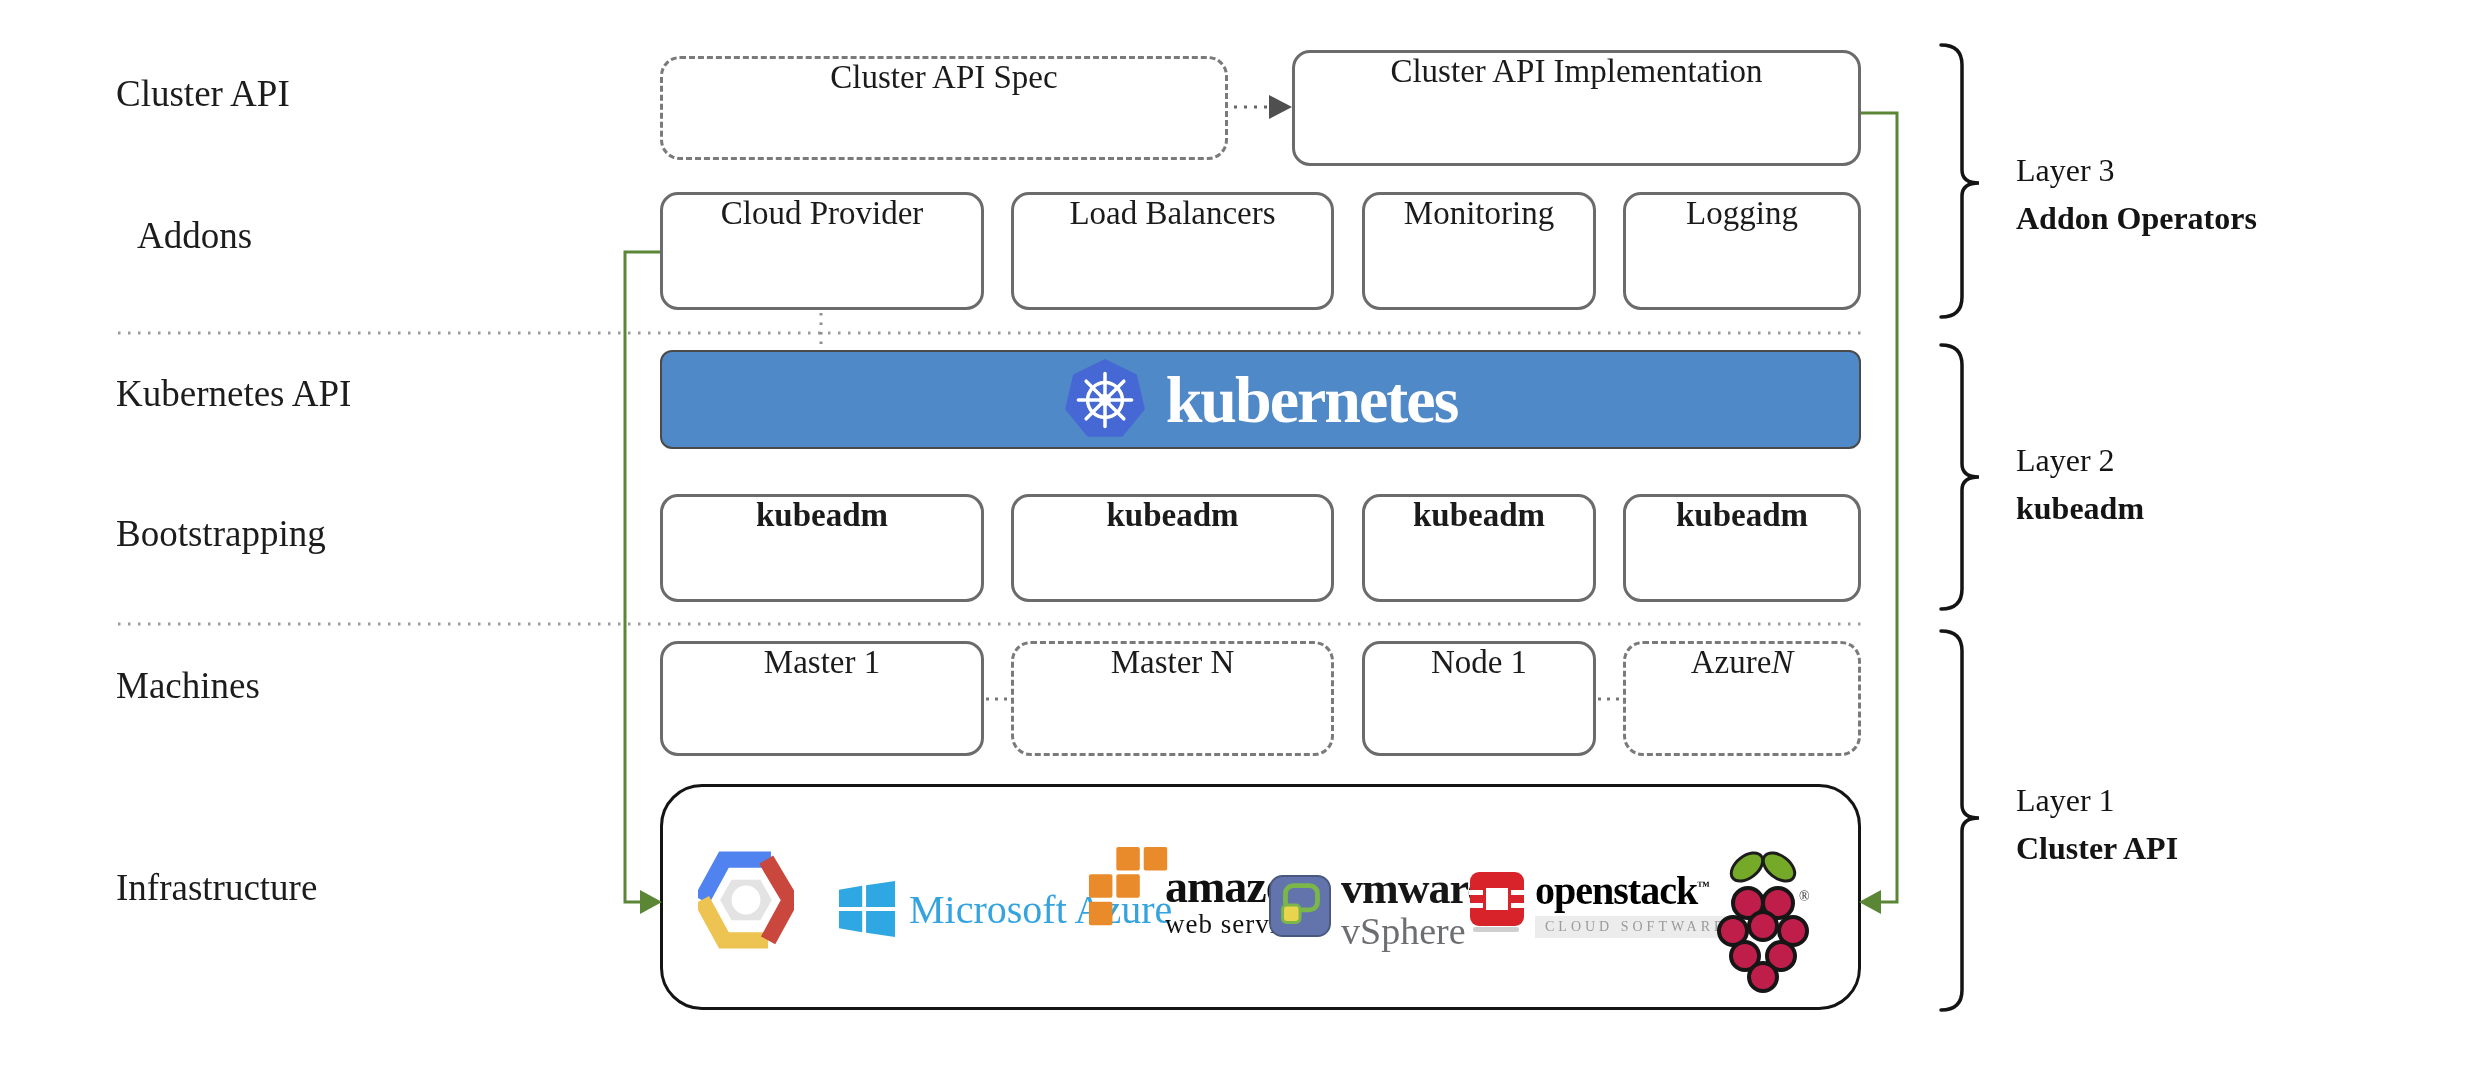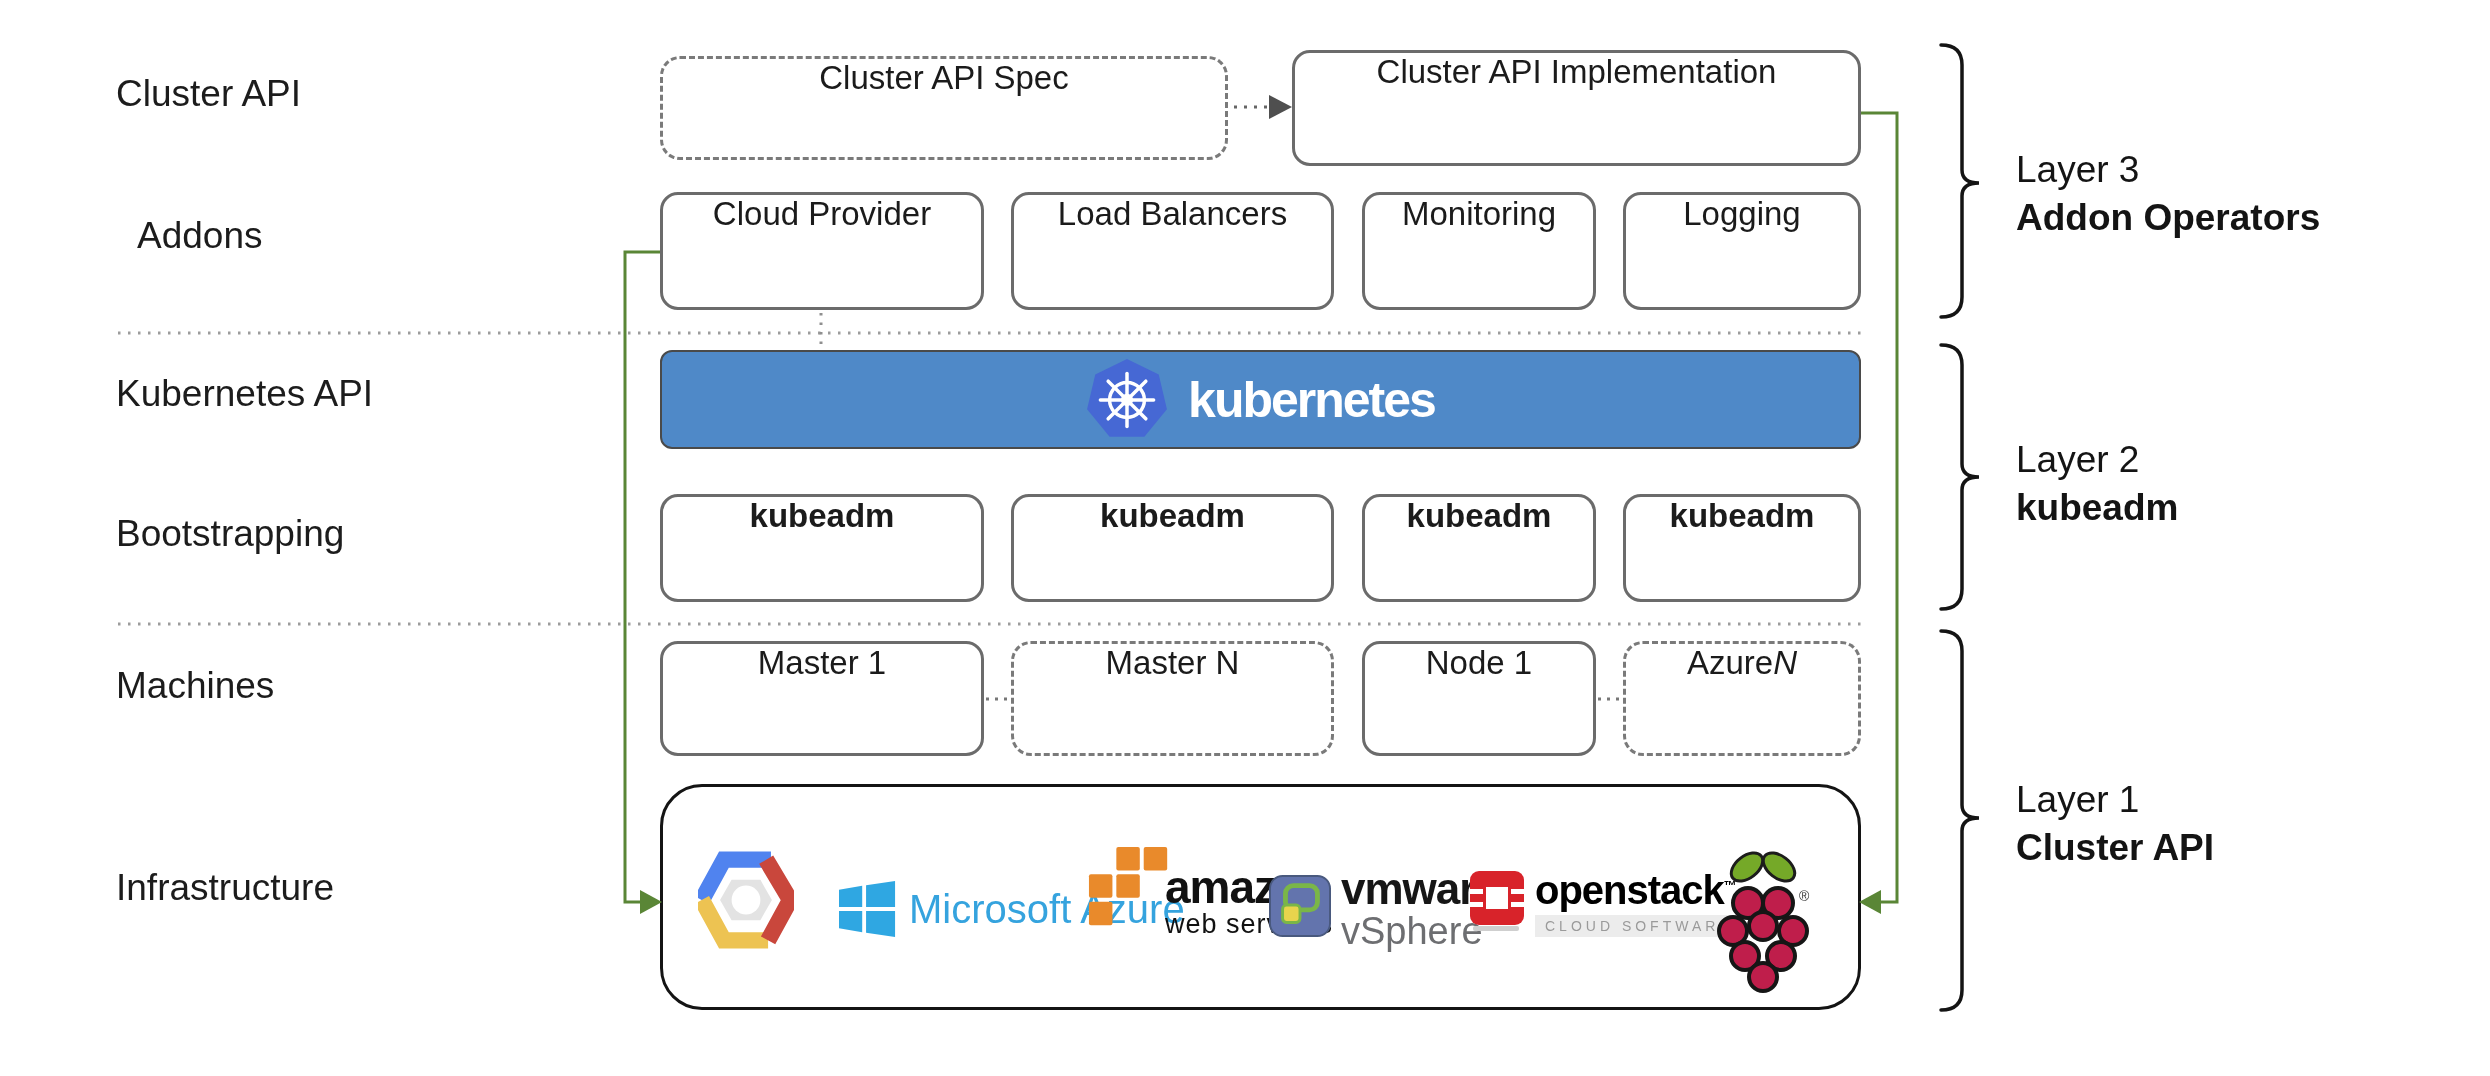--- a/index.html
+++ b/index.html
@@ -1,34 +1,34 @@
 <!DOCTYPE html>
 <html><head>
 <meta charset="utf-8">
 <style>
   html,body{margin:0;padding:0;background:#fff;}
   .canvas{position:relative;width:2490px;height:1076px;background:#ffffff;
-          font-family:Liberation Sans, sans-serif;color:#1b1b1b;overflow:hidden;}
+          font-family:Liberation Serif, serif;color:#1b1b1b;overflow:hidden;}
 
   
   .rowlabel{position:absolute;font-size:37px;line-height:44px;color:#1c1c1c;white-space:nowrap;}
 
   
   .box{position:absolute;background:#fff;border:3px solid #6b6b6b;border-radius:18px;
        display:flex;align-items:flex-start;justify-content:center;
        font-size:33px;color:#1b1b1b;white-space:nowrap;box-sizing:border-box;}
   .box.dashed{border-style:dashed;border-color:#7a7a7a;}
   .box.bold{font-weight:bold;}
   .it{font-style:italic;}
 
   
   .banner{position:absolute;left:660px;top:350px;width:1201px;height:99px;
           background:#4f89c8;border:2px solid #4a4a4a;border-radius:12px;
           display:flex;align-items:center;justify-content:center;gap:20px;box-sizing:border-box;}
-  .banner .wordmark{font-size:50px;font-weight:700;color:#ffffff;letter-spacing:-2px;}
+  .banner .wordmark{font-size:66px;font-weight:700;color:#ffffff;letter-spacing:-2px;}
 
   
   .infra{position:absolute;left:660px;top:784px;width:1201px;height:226px;
          background:#fff;border:3px solid #141414;border-radius:42px;box-sizing:border-box;}
   .logo{position:absolute;display:flex;align-items:center;}
 
   .azure-text{font-size:40px;color:#35a3de;margin-left:12px;white-space:nowrap;}
 
   .aws-text{display:flex;flex-direction:column;margin-left:-10px;margin-top:26px;}
   .aws-amazon{font-size:46px;font-weight:700;color:#111;letter-spacing:-1px;line-height:44px;}
@@ -39,21 +39,21 @@
   .vm-reg{font-size:14px;vertical-align:super;font-weight:400;}
   .vm-line2{font-size:38px;color:#6d6e71;line-height:40px;font-weight:400;}
 
   .os-text{display:flex;flex-direction:column;margin-left:10px;align-items:flex-start;}
   .os-line1{font-size:40px;font-weight:700;color:#000000;line-height:42px;letter-spacing:-1px;}
   .os-tm{font-size:13px;vertical-align:super;}
   .os-band{background:#ececec;color:#9a9a9a;font-size:14px;letter-spacing:4px;
            padding:3px 10px;margin-top:4px;white-space:nowrap;}
 
   
-  .layerlabel{position:absolute;left:2016px;font-size:37px;line-height:48px;color:#141414;white-space:nowrap;}
+  .layerlabel{position:absolute;left:2016px;font-size:32px;line-height:48px;color:#141414;white-space:nowrap;}
   .layerlabel .l2{font-weight:700;}
 
   svg.overlay{position:absolute;left:0;top:0;pointer-events:none;}
 </style>
 </head>
 <body>
 
 <div class="canvas">
 
   <div class="rowlabel" style="left:116px;top:72px">Cluster API</div>

